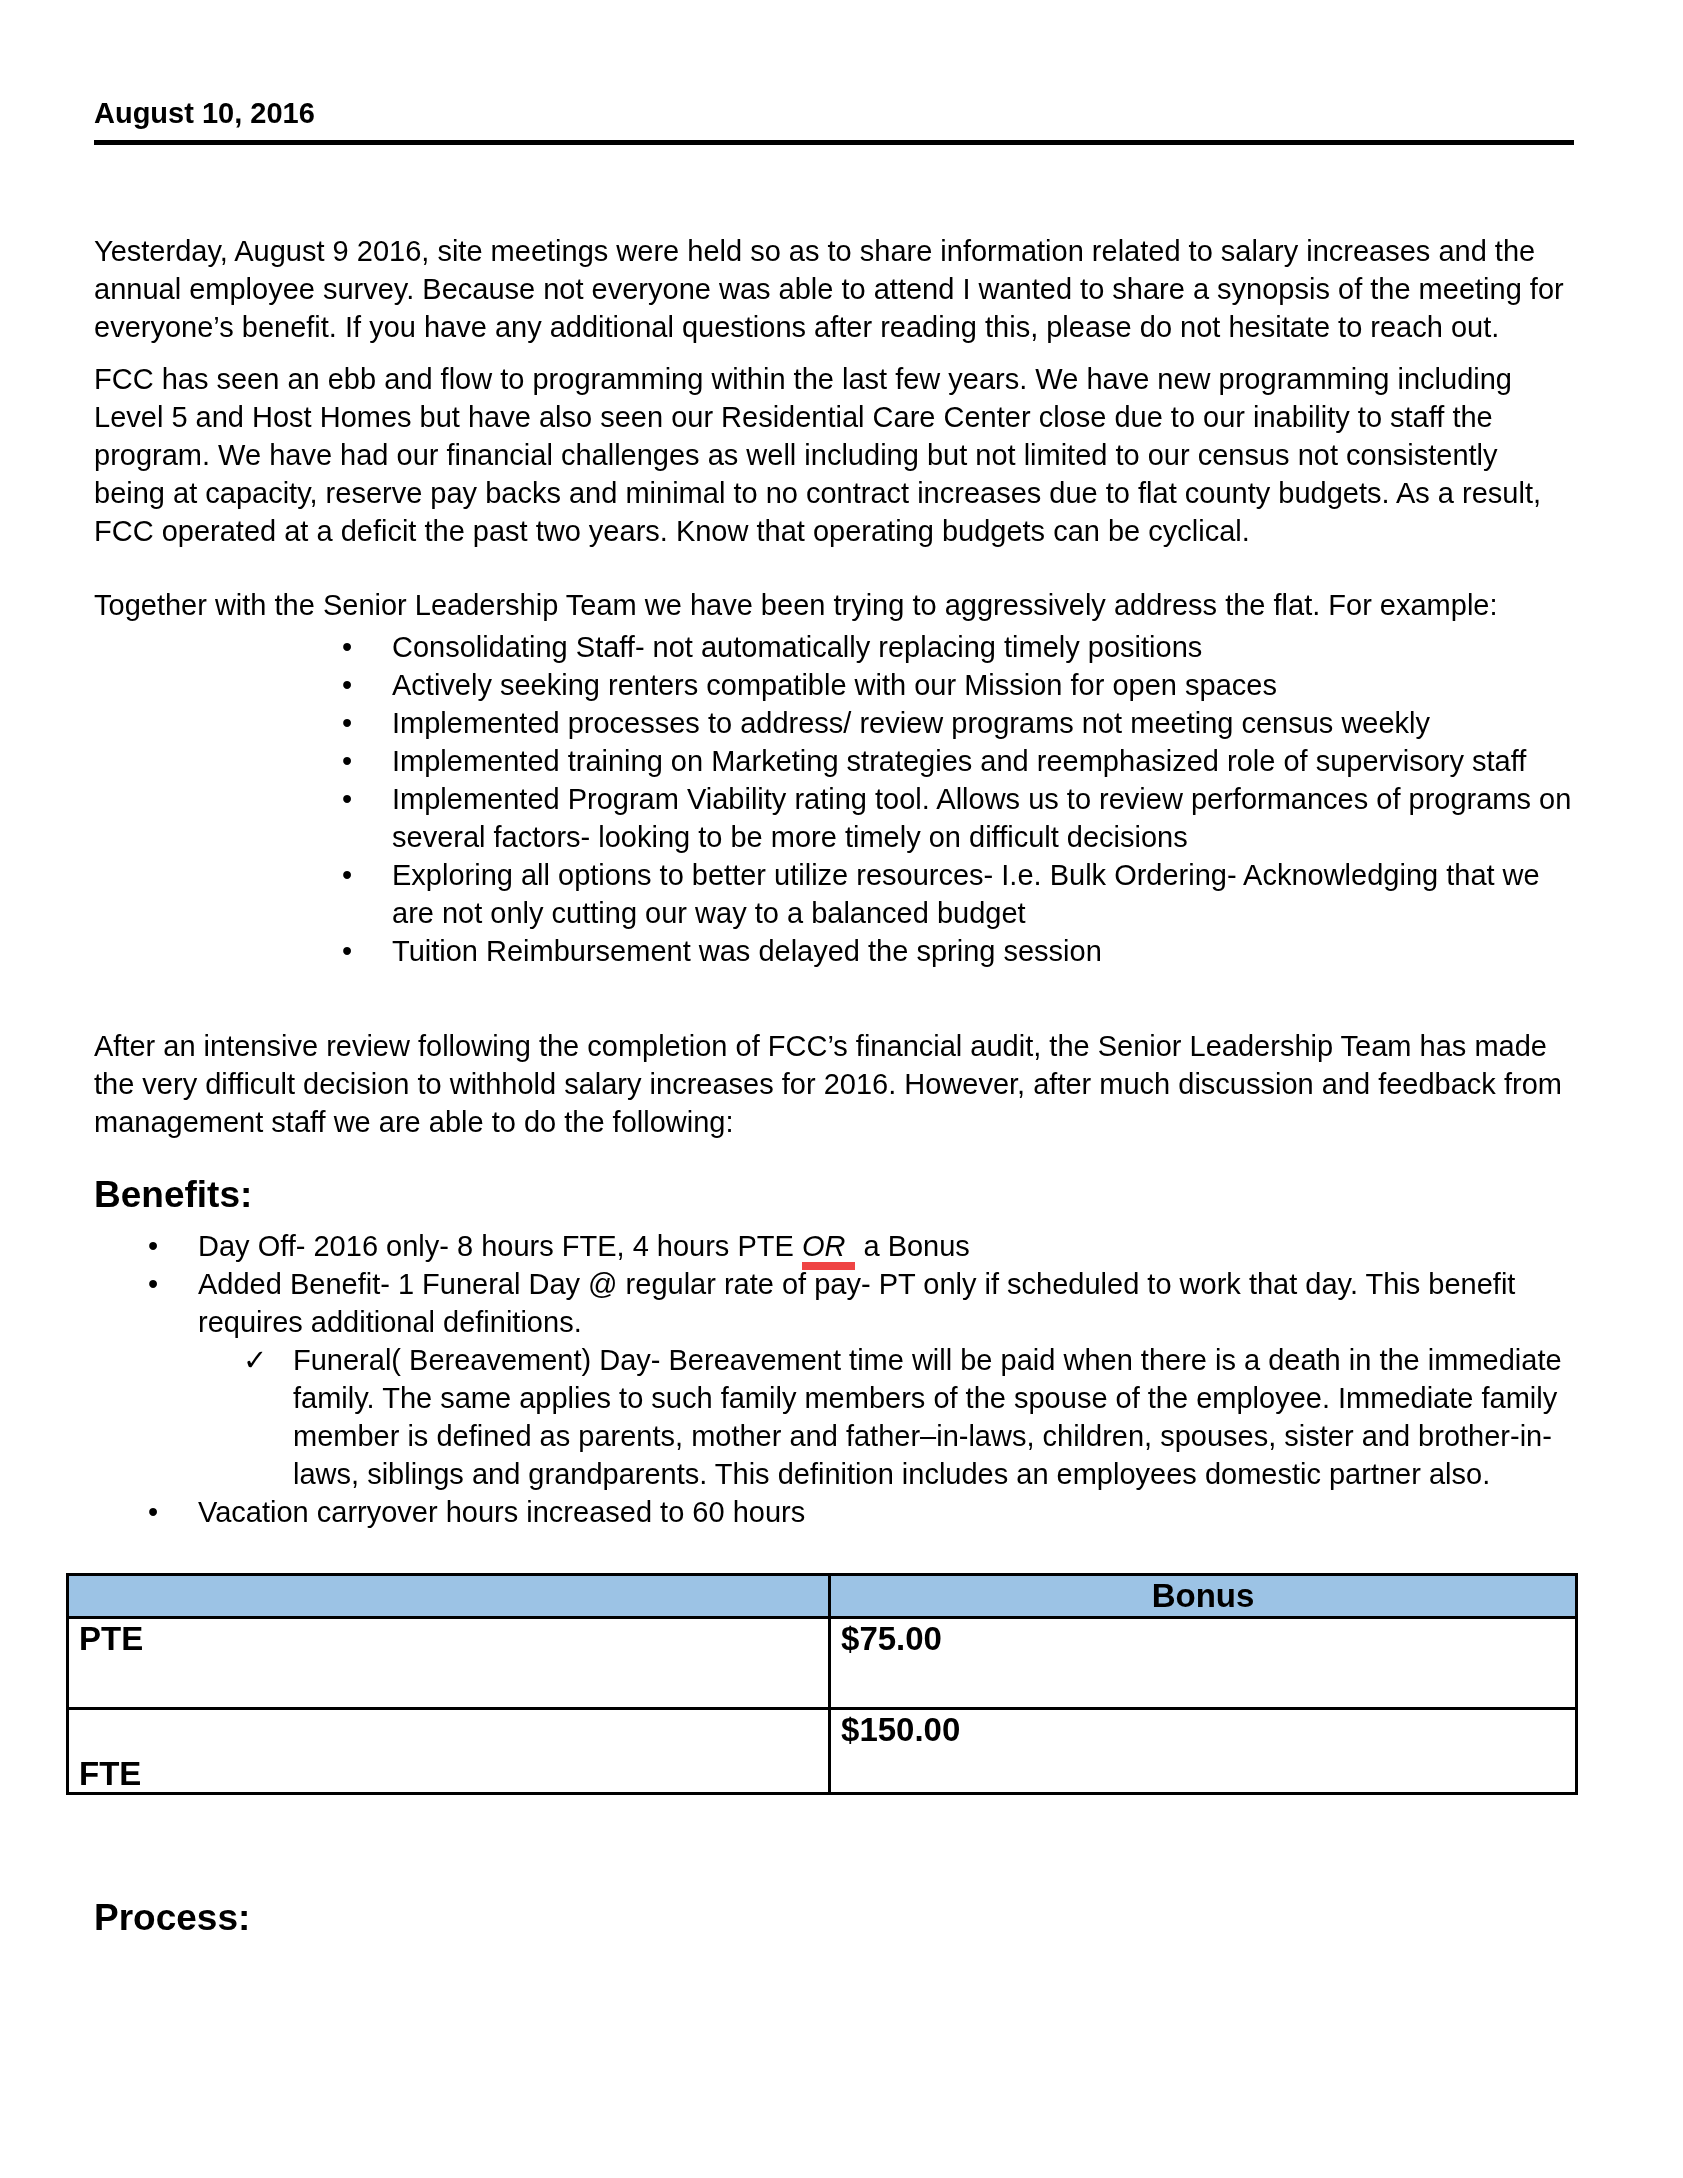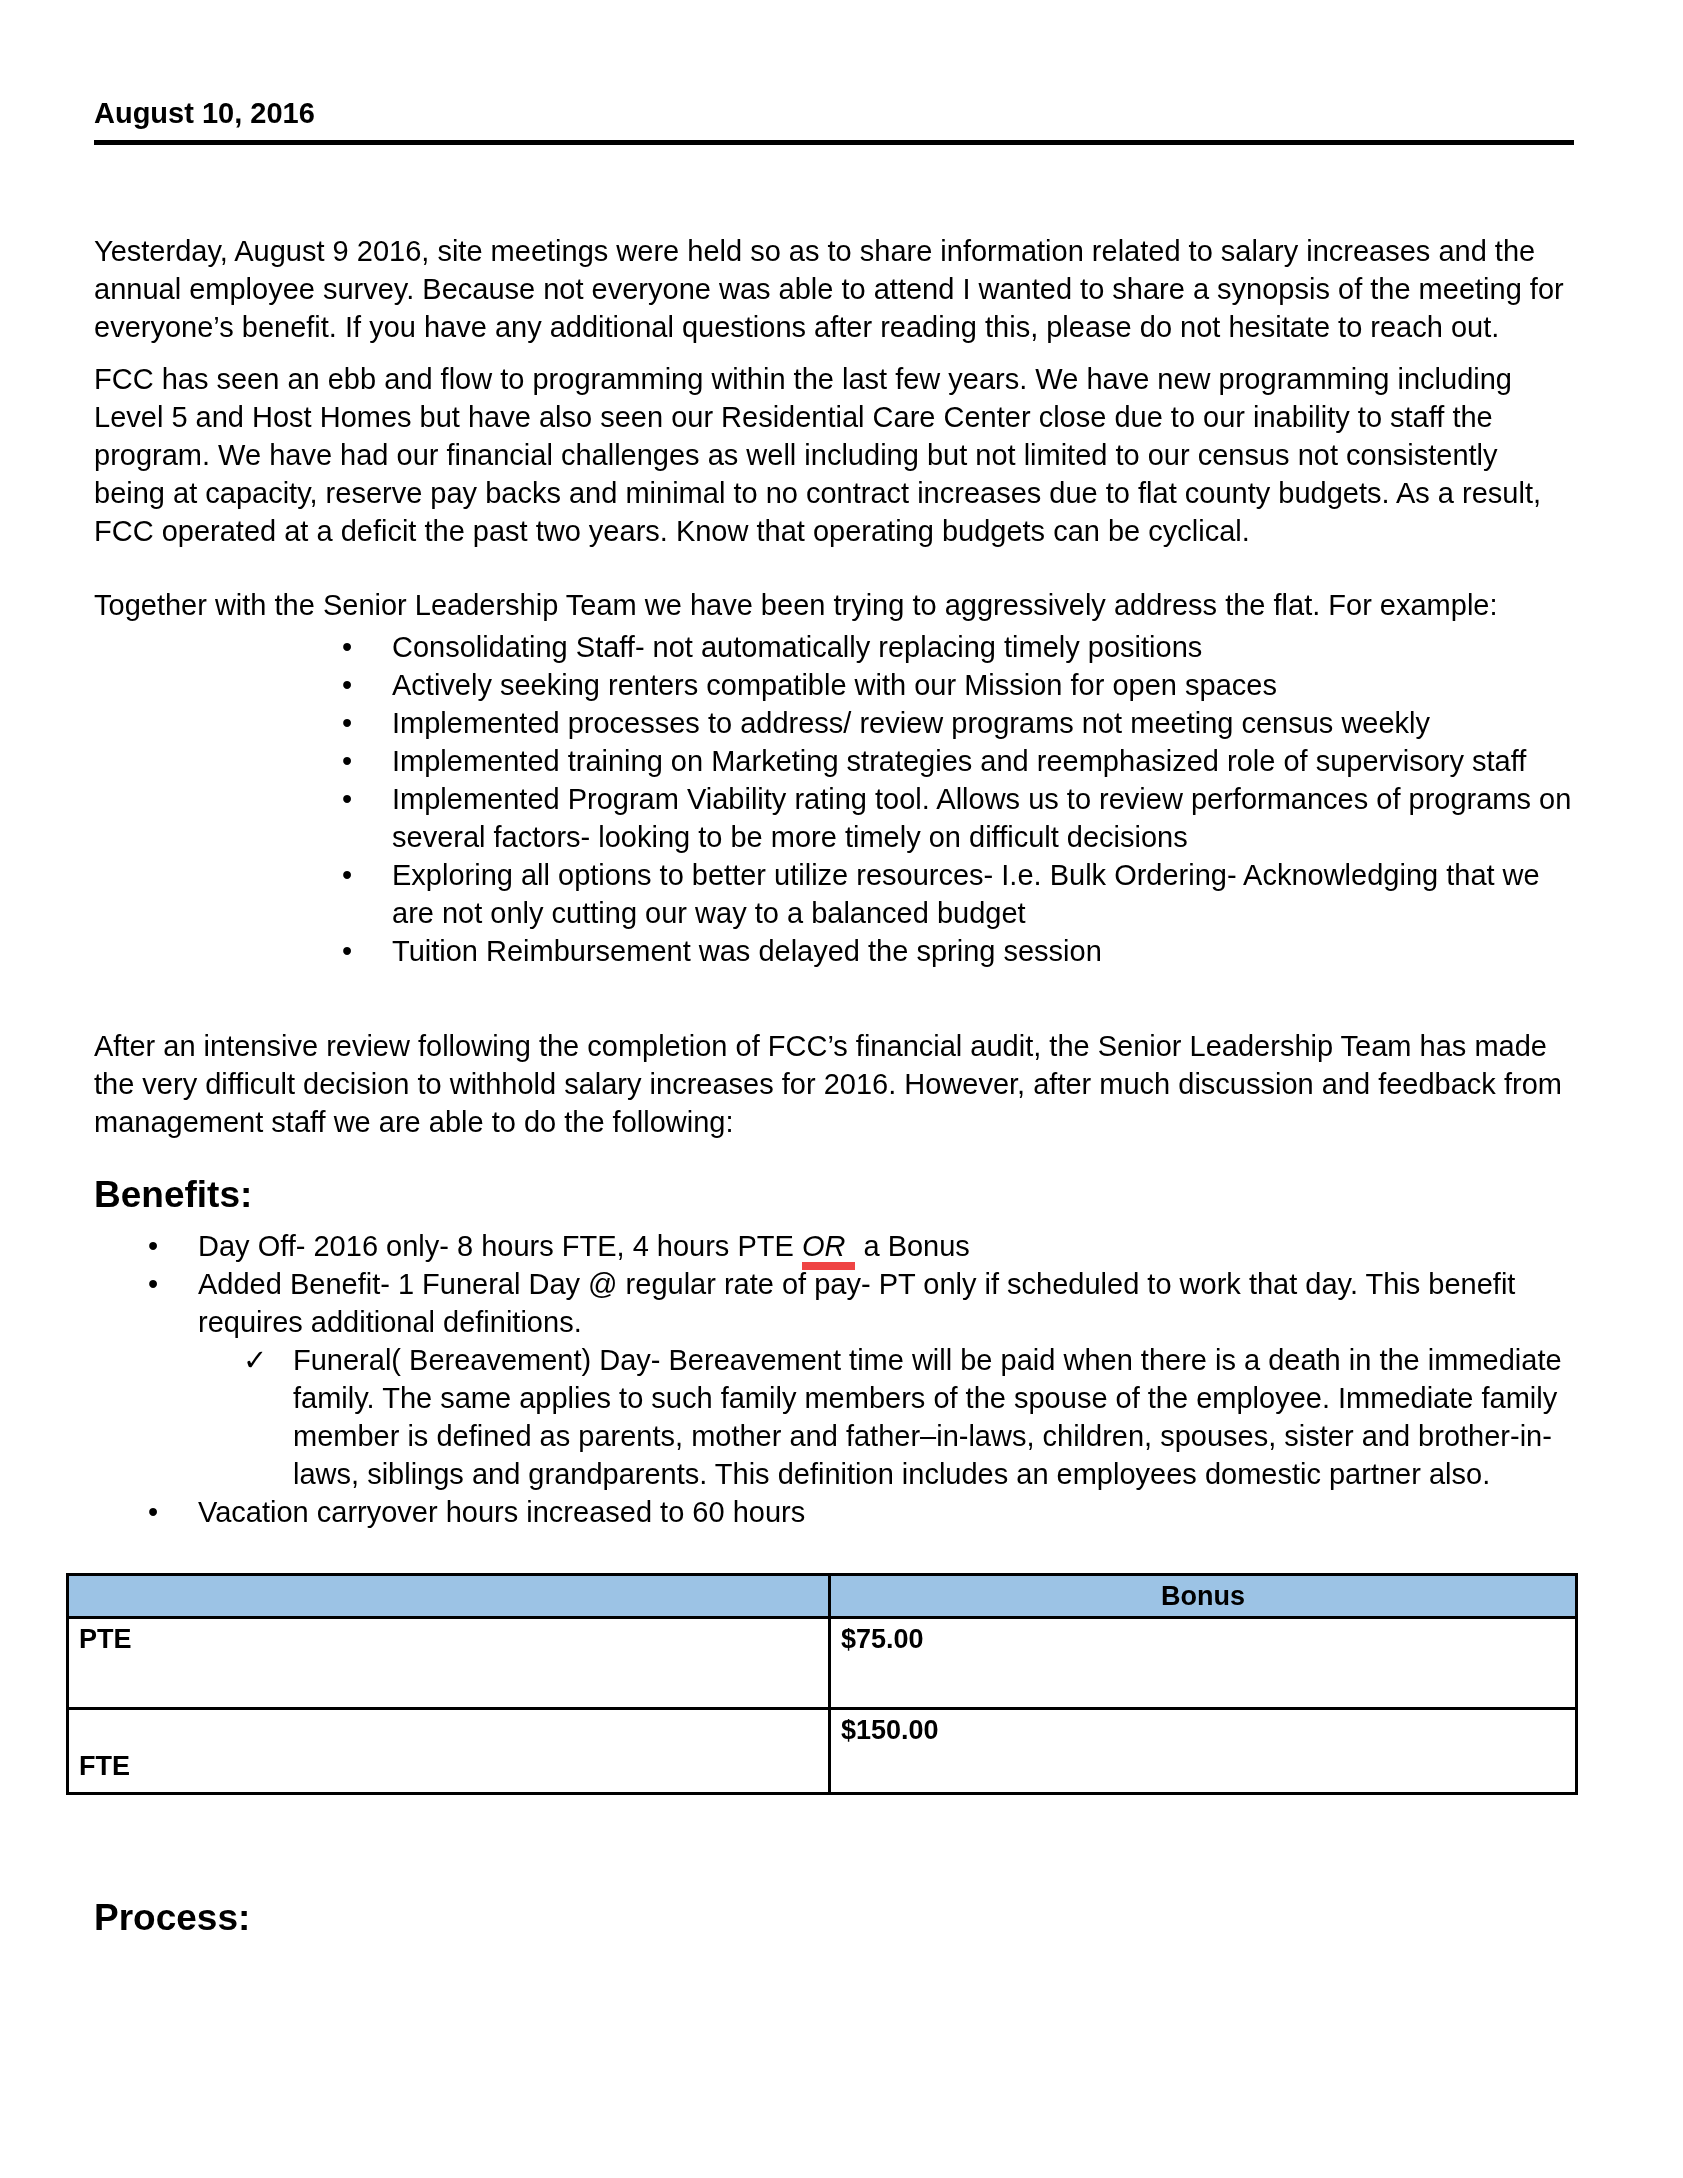--- a/index.html
+++ b/index.html
@@ -62,30 +62,30 @@
   .bonus-table {
     border-collapse: collapse;
     table-layout: fixed;
     width: 1512px;
     margin-left: -28px;
     margin-top: 42px;
   }
   .bonus-table td, .bonus-table th {
     border: 3px solid #000000;
     font-weight: bold;
-    font-size: 27px;
+    font-size: 33px;
     line-height: 36px;
     padding: 2px 10px;
   }
   .bonus-table .col-label { width: 50.5%; }
   .bonus-table thead td { height: 40px; padding: 2px 10px; }
   .bonus-table thead .bonus-head { text-align: center; }
   .bonus-table tbody tr.row-pte td { height: 91px; vertical-align: top; }
   .bonus-table tbody tr.row-fte td { height: 85px; }
-  .bonus-table tbody tr.row-fte td.cell-fte { vertical-align: bottom; padding-bottom: 8px; }
+  .bonus-table tbody tr.row-fte td.cell-fte { vertical-align: bottom; padding-bottom: 0; }
   .bonus-table tbody tr.row-fte td.cell-150 { vertical-align: top; }
 
   .process-heading { margin-top: 99px; }
 </style>
 </head>
 <body>
 
 <div class="doc">
 
   <div class="doc-header">

